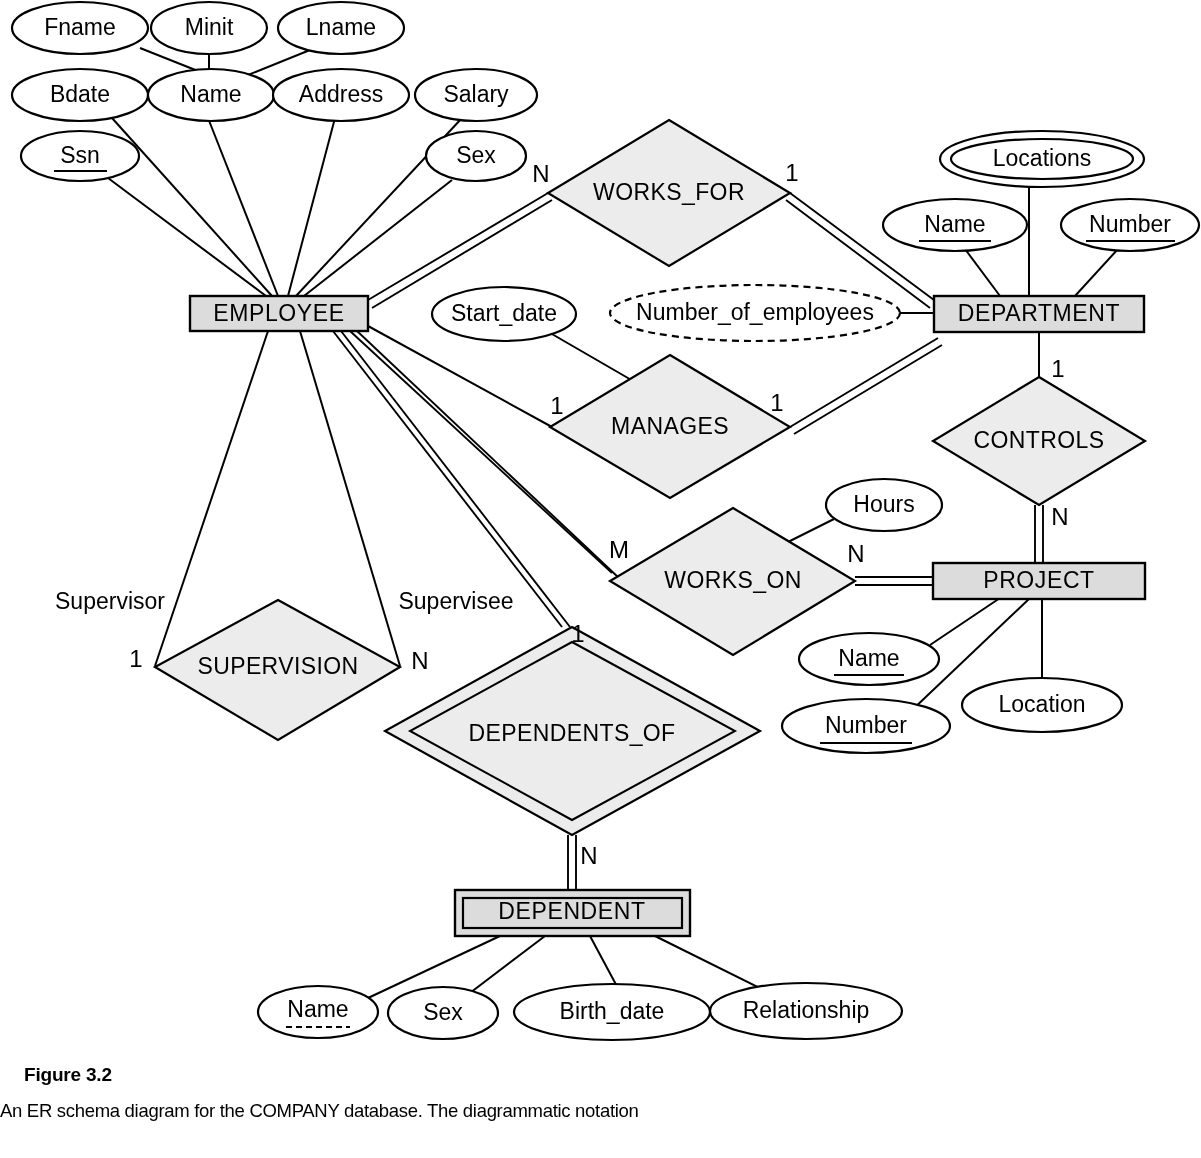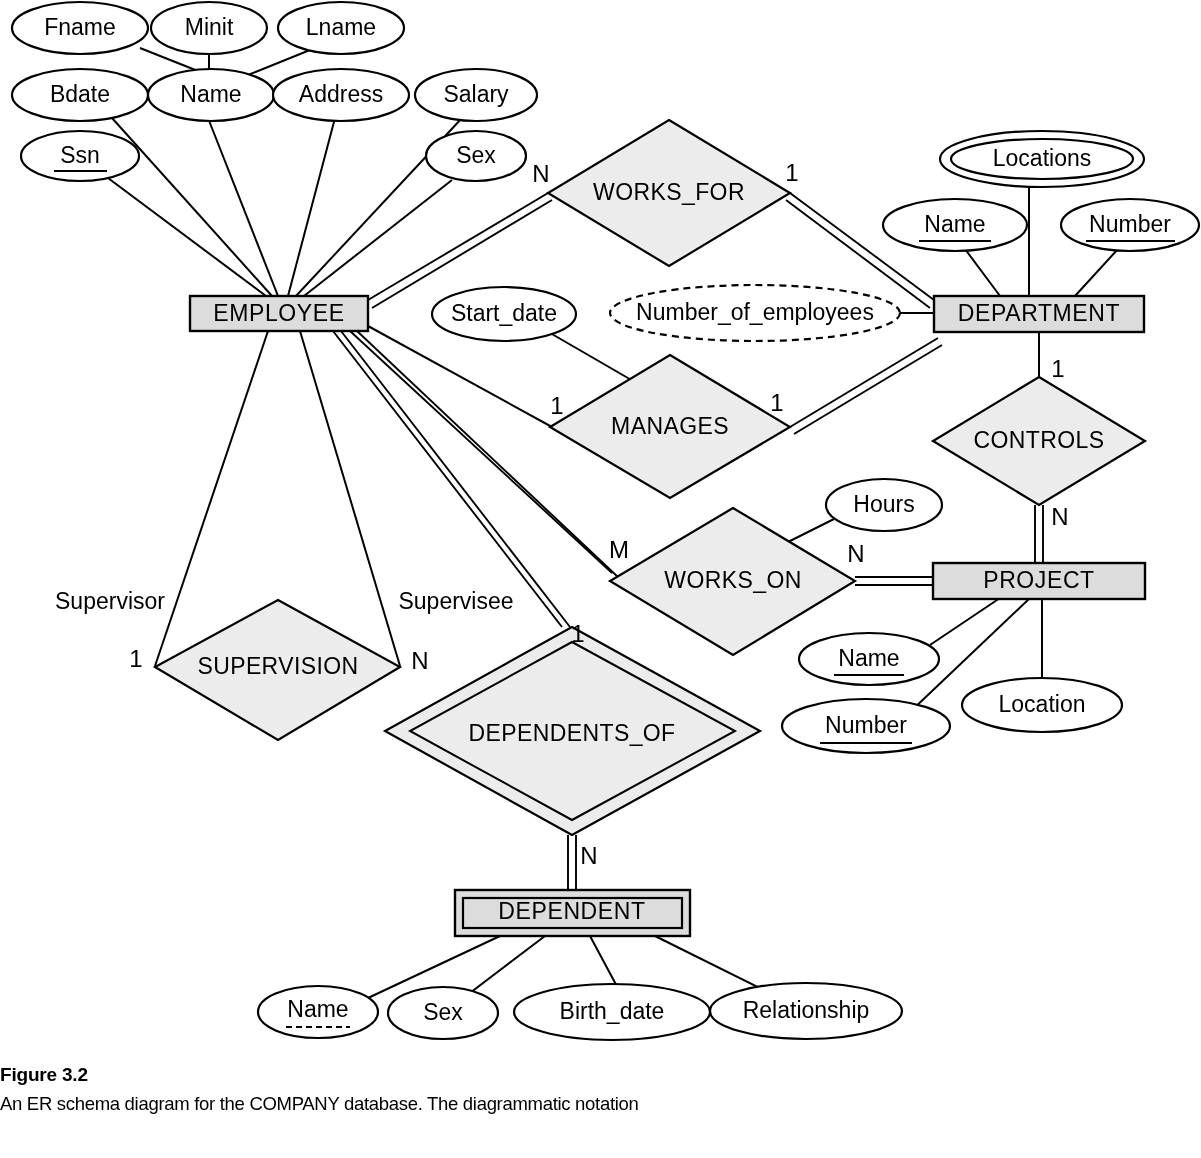--- a/index.html
+++ b/index.html
@@ -1,21 +1,21 @@
 <!DOCTYPE html>
 <html><head>
 <meta charset="utf-8">
 <style>
   html,body{margin:0;padding:0;background:#ffffff;}
   body{width:1201px;height:1158px;font-family:"Liberation Sans",sans-serif;color:#000;}
   #root{position:relative;width:1201px;height:1158px;overflow:hidden;}
   #er{position:absolute;left:0;top:0;width:1201px;height:1045px;}
   .cap{position:absolute;left:0;top:1062px;width:1180px;}
-  .cap-title{font-family:"Liberation Sans",sans-serif;font-weight:bold;font-size:19px;line-height:25px;letter-spacing:-0.2px;}
-  .cap-body{font-family:"Liberation Sans",sans-serif;font-size:18.5px;line-height:26px;letter-spacing:-0.3px;margin-top:4px;}
+  .cap-title{font-family:"Liberation Sans",sans-serif;font-weight:bold;font-size:19px;line-height:25px;letter-spacing:-0.2px;padding-left:24px;}
+  .cap-body{font-family:"Liberation Sans",sans-serif;font-size:18.5px;line-height:26px;letter-spacing:-0.3px;margin-top:11px;}
   text{font-family:"Liberation Sans",sans-serif;}
 </style>
 </head>
 <body>
 
 <div id="root">
 
 <svg id="er" viewBox="0 0 1201 1045">
   <defs>
     <style>

